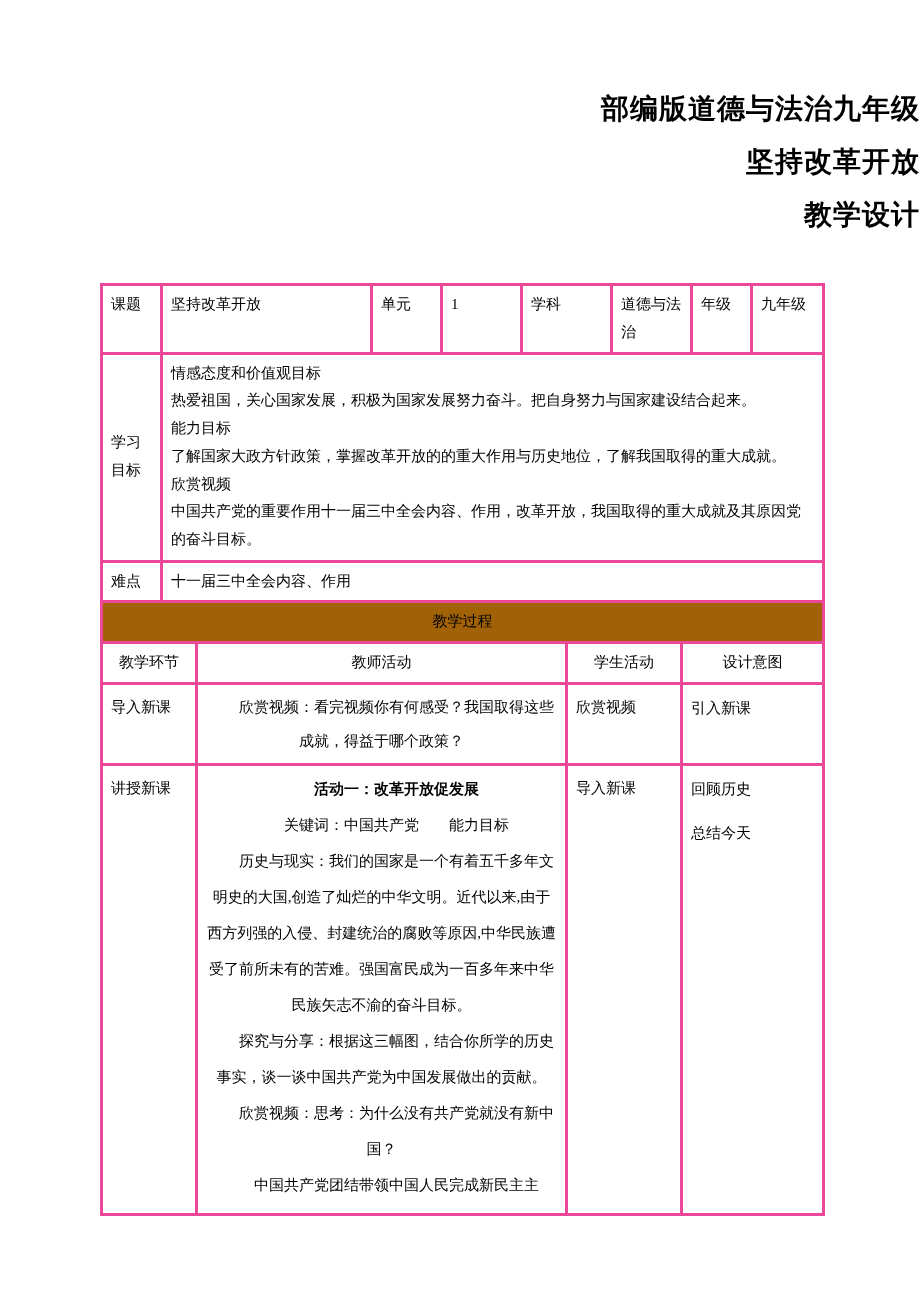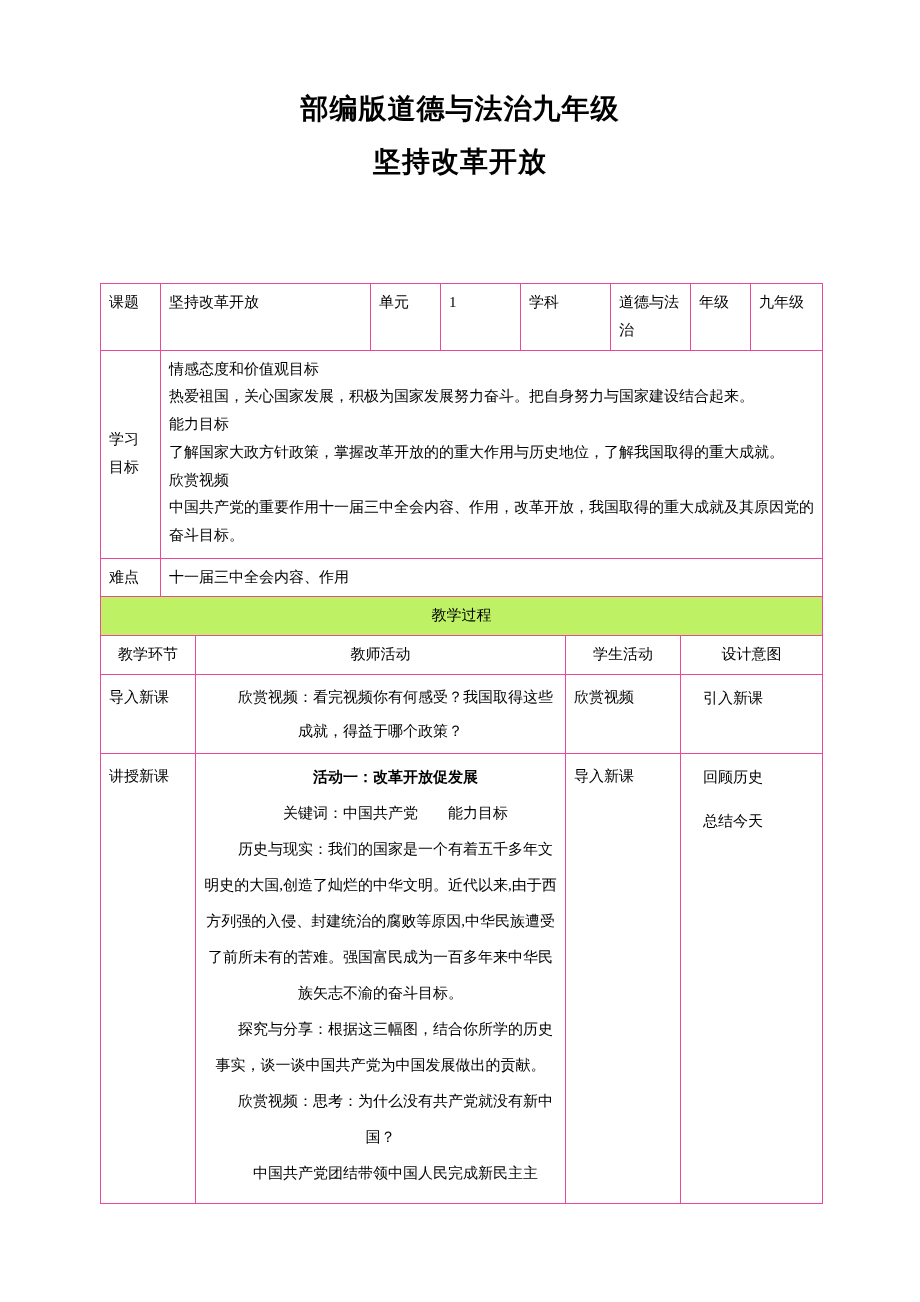--- a/index.html
+++ b/index.html
@@ -8,75 +8,76 @@
     width: 920px; height: 1302px;
     font-family: "Liberation Serif", "DejaVu Serif", serif;
     color: #000;
   }
   .page {
     position: relative;
     width: 920px; height: 1302px;
     background: #fff;
     overflow: hidden;
   }
-  .titles { padding-top: 82px; text-align: center; }
+  .titles { padding-top: 82px; text-align: right; }
   .title-line {
     font-size: 28px;
     font-weight: bold;
     line-height: 53px;
     letter-spacing: 1px;
   }
   table.doc-table {
     position: absolute;
     left: 100px; top: 283px;
     width: 722px;
     border-collapse: collapse;
     table-layout: fixed;
     font-size: 15px;
   }
   td {
-    border: 1px solid #ec4899;
+    border: 3px solid #ec4899;
     vertical-align: top;
     padding: 5px 8px;
     line-height: 1.85;
     word-break: break-all;
     overflow: hidden;
   }
   tr.r-info  { height: 57px; }
   tr.r-goals { height: 208px; }
   tr.r-key   { height: 67px; }
   tr.r-diff  { height: 33px; }
   tr.r-process { height: 32px; }
   tr.r-cols  { height: 32px; }
   tr.r-intro { height: 78px; }
   tr.r-teach { height: 450px; }
 
   td.va-mid { vertical-align: middle; margin-left: 48px; }
   td.center { text-align: center; }
-  td.gray   { background: #bef264; }
+  td.gray   { background: #a16207; }
 
   td.teacher-cell p, td.intro-teacher p {
     text-indent: 2em;
     text-align: center;
   }
   td.intro-teacher { line-height: 34px; }
   td.teacher-cell  { line-height: 36px; }
   td.stage-cell, td.student-cell { line-height: 34px; }
   td.intent-cell { line-height: 36px; }
-  td.intent-cell p { margin-bottom: 8px; margin-left: 14px; }
+  td.intent-cell p { margin-bottom: 8px; }
   p.bold { font-weight: bold; }
 </style>
 </head>
 <body>
 
 <div class="page">
 
   <div class="titles">
     <div class="title-line">部编版道德与法治九年级</div>
     <div class="title-line">坚持改革开放</div>
+    <div class="title-line">教学设计</div>
   </div>
 
   <table class="doc-table">
     <colgroup>
       <col style="width:60px">
         <col style="width:35px">
         <col style="width:175px">
       <col style="width:70px">
         <col style="width:80px">
         <col style="width:45px">

